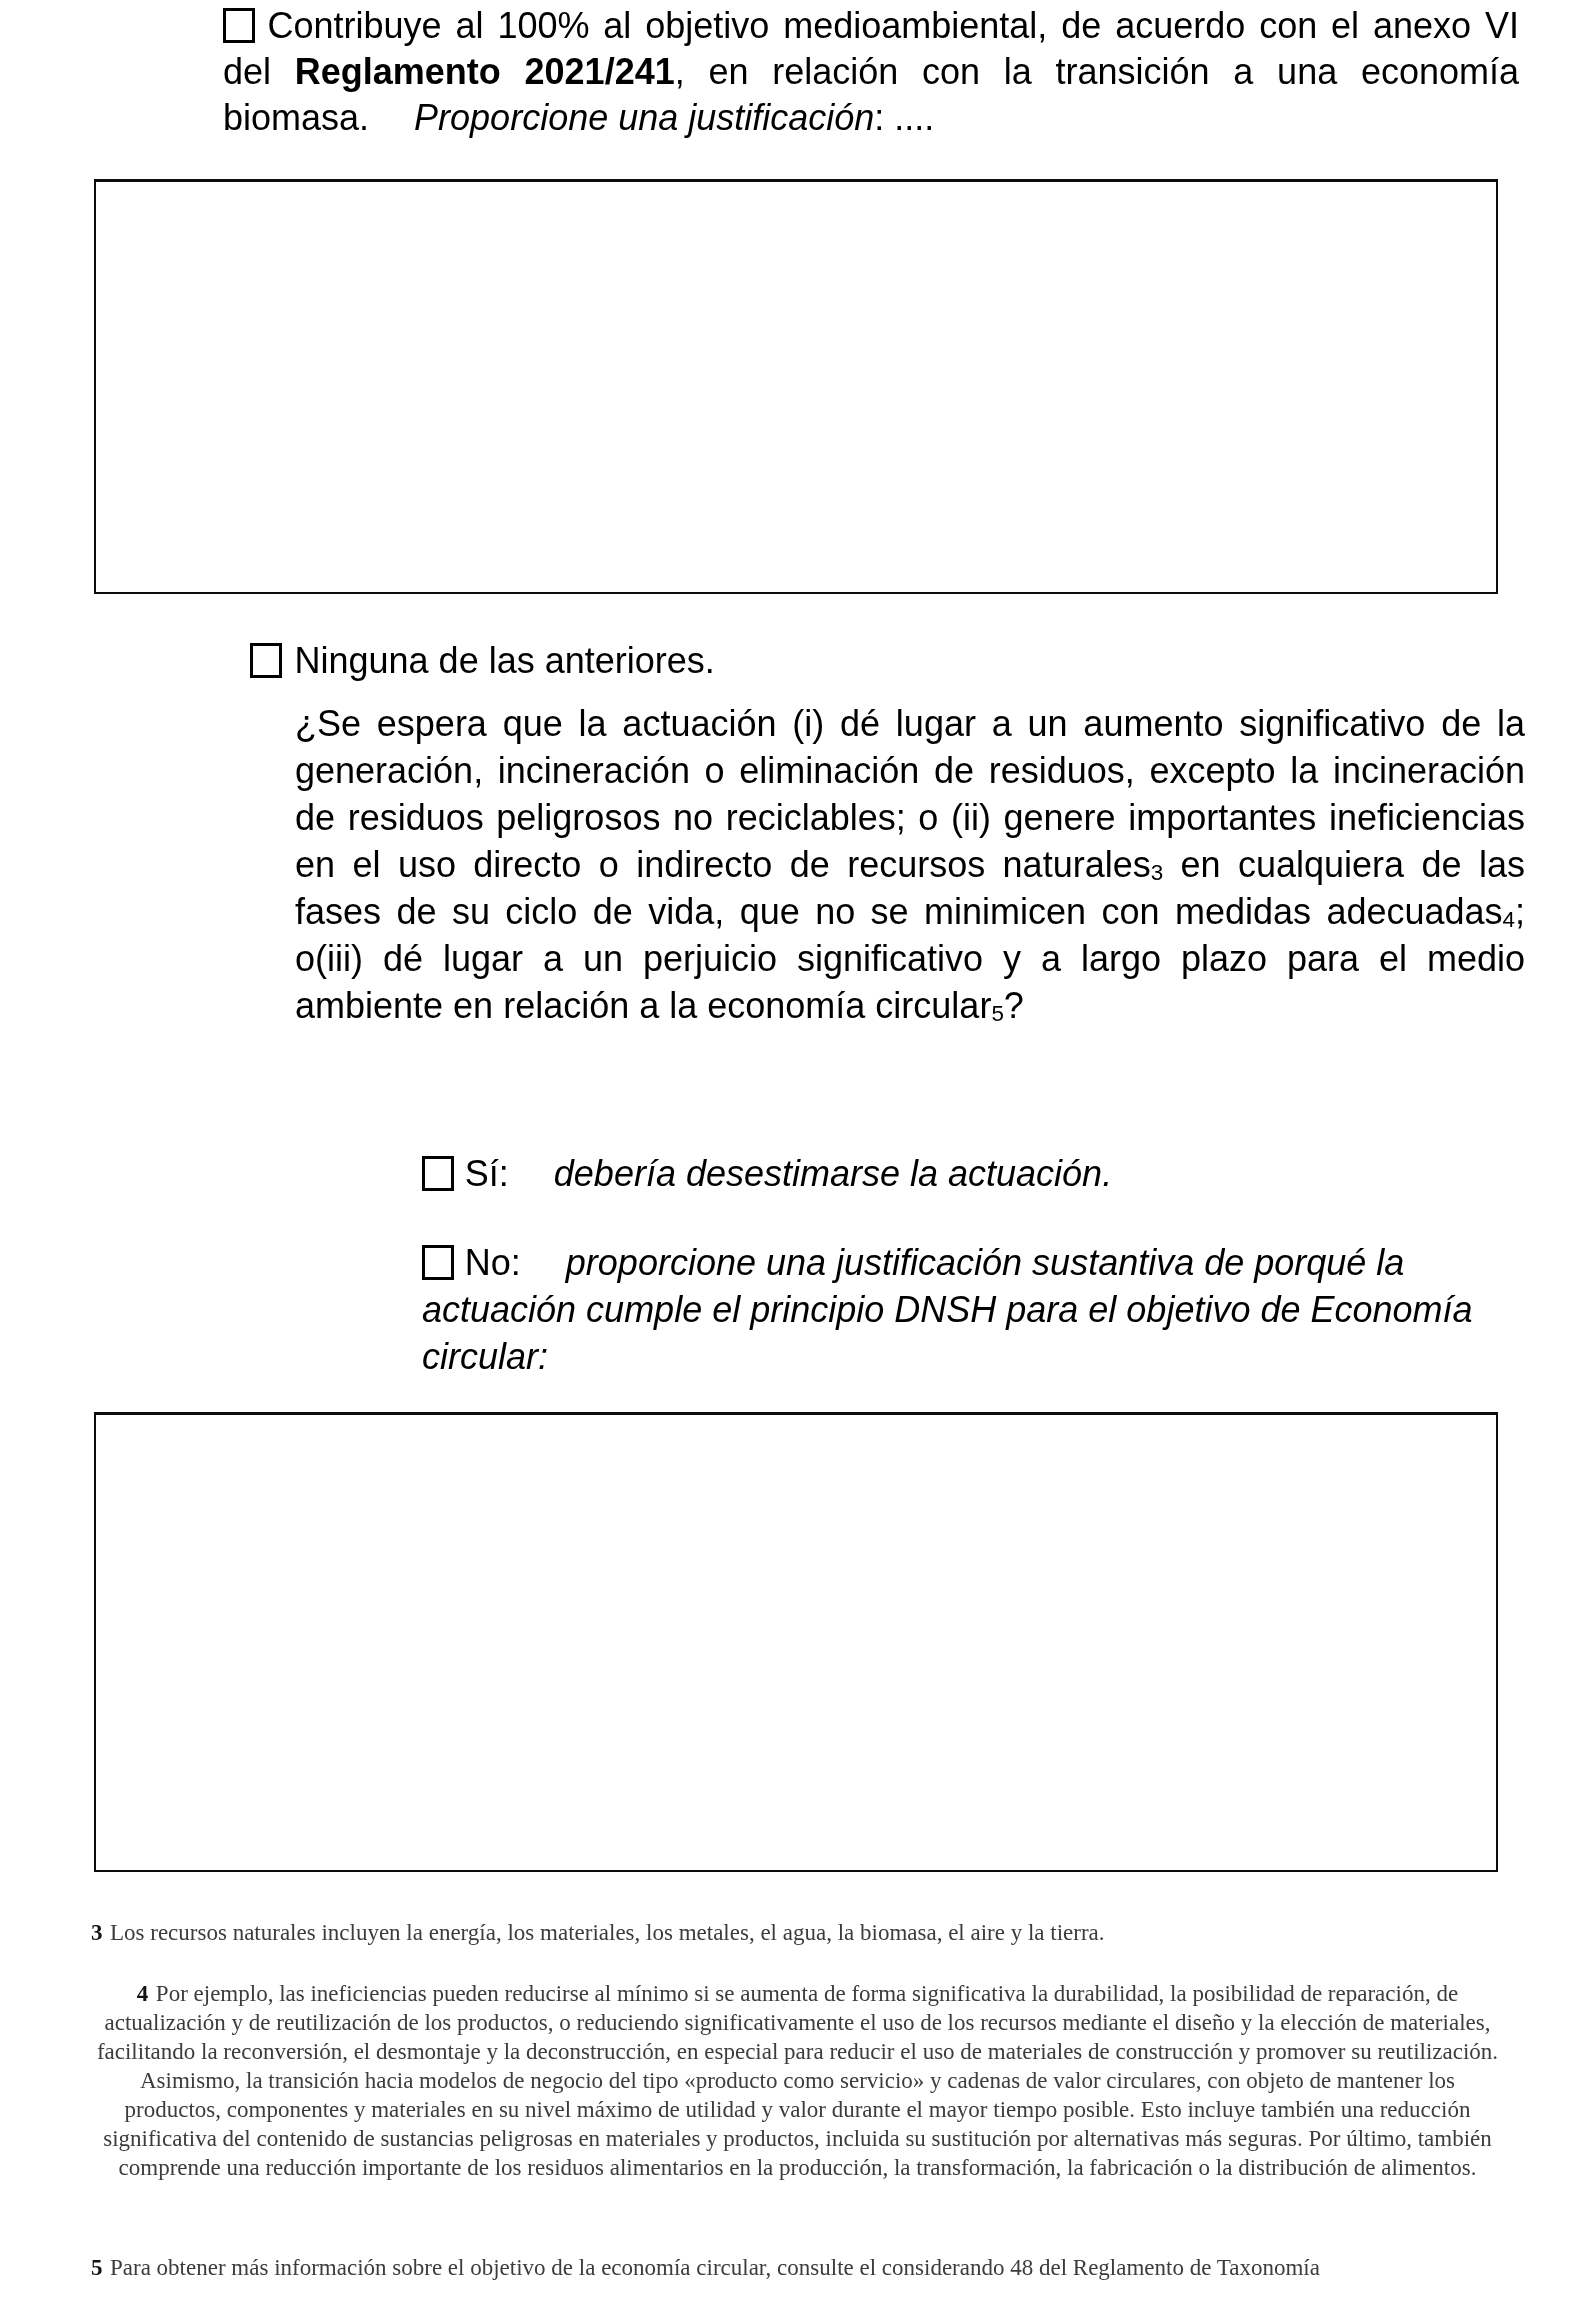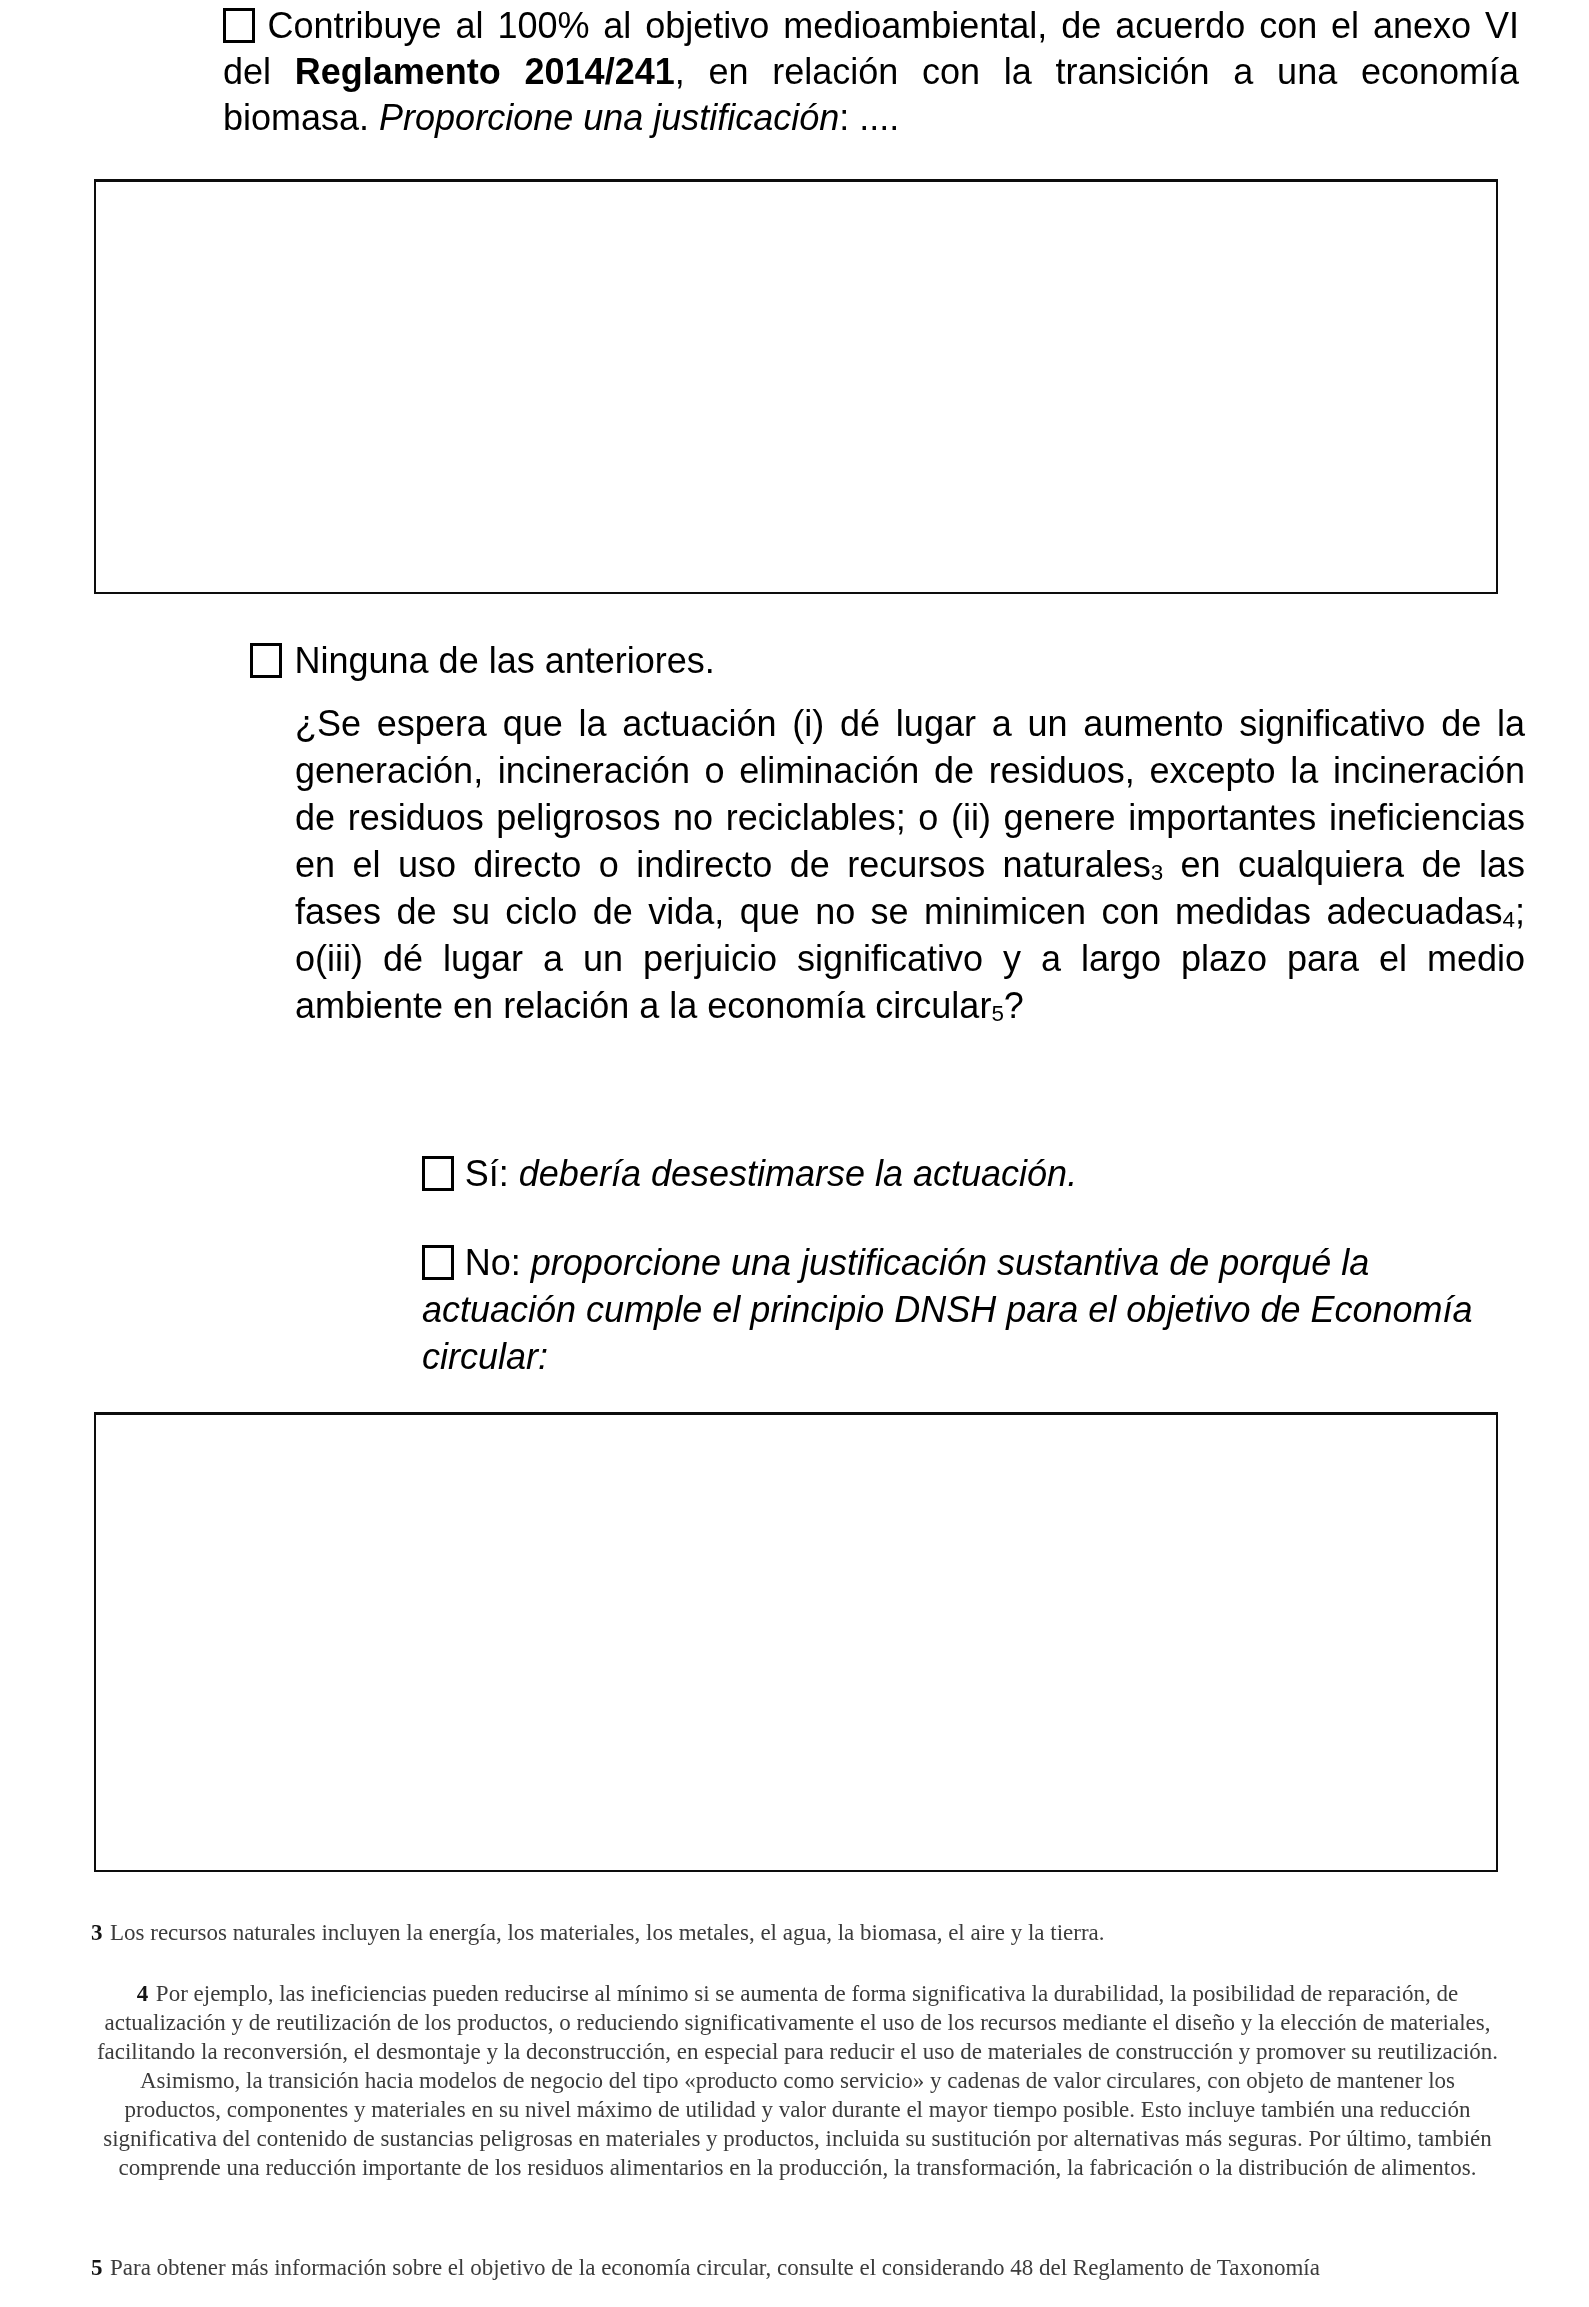--- a/index.html
+++ b/index.html
@@ -25,21 +25,21 @@
     display: inline-block;
     width: 26px; height: 29px;
     border: 3.3px solid #000;
     background: #fff;
     margin-right: 12.5px;
     vertical-align: -5px;
   }
   .cb-sub { margin-right: 10.8px; }
 
   .bold   { font-weight: bold; }
-  .italic { font-style: italic; }
+  .italic { font-style: italic; margin-left: 35px; }
 
   sub.fnref {
     font-size: 22.4px;
     line-height: 0;
     vertical-align: -3.3px;
   }
 
   .textbox {
     position: absolute;
     left: 94px;
@@ -74,21 +74,21 @@
   }
   #footnote-3 { top: 1918px; }
   #footnote-4 { top: 1979px; text-align: center; }
   #footnote-5 { top: 2253px; }
 </style>
 </head>
 <body>
 
 <div class="page">
 
-  <div class="para justify" id="para-contribuye"><span class="checkbox"></span><span>Contribuye al 100% al objetivo medioambiental, de acuerdo con el anexo VI del </span><span class="bold">Reglamento 2014/241</span><span>, en relación con la transición a una economía biomasa. </span><span class="italic">Proporcione una justificación</span><span>: ....</span></div>
+  <div class="para justify" id="para-contribuye"><span class="checkbox"></span><span>Contribuye al 100% al objetivo medioambiental, de acuerdo con el anexo VI del </span><span class="bold">Reglamento 2021/241</span><span>, en relación con la transición a una economía biomasa. </span><span class="italic">Proporcione una justificación</span><span>: ....</span></div>
 
   <div class="textbox" id="textbox-1"></div>
 
   <div class="para" id="para-ninguna"><span class="checkbox"></span><span>Ninguna de las anteriores.</span></div>
 
   <div class="para justify" id="para-question"><span>¿Se espera que la actuación (i) dé lugar a un aumento significativo de la generación, incineración o eliminación de residuos, excepto la incineración de residuos peligrosos no reciclables; o (ii) genere importantes ineficiencias en el uso directo o indirecto de recursos naturales</span><sub class="fnref">3</sub><span> en cualquiera de las fases de su ciclo de vida, que no se minimicen con medidas adecuadas</span><sub class="fnref">4</sub><span>; o(iii) dé lugar a un perjuicio significativo y a largo plazo para el medio ambiente en relación a la economía circular</span><sub class="fnref">5</sub><span>?</span></div>
 
   <div class="para" id="para-si"><span class="checkbox cb-sub"></span><span>Sí: </span><span class="italic">debería desestimarse la actuación.</span></div>
 
   <div class="para" id="para-no"><span class="checkbox cb-sub"></span><span>No: </span><span class="italic">proporcione una justificación sustantiva de porqué la actuación cumple el principio DNSH para el objetivo de Economía circular:</span></div>

